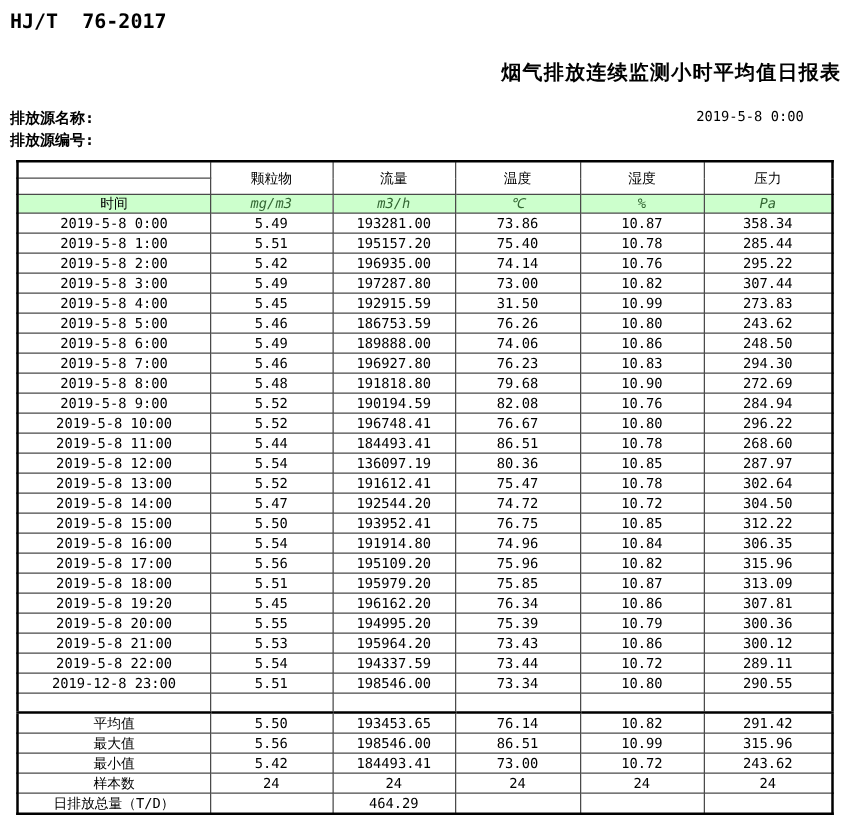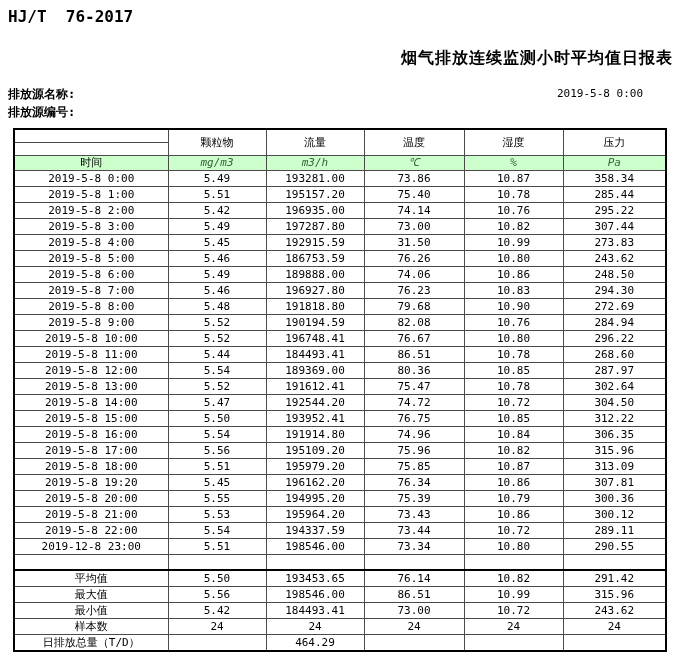--- a/index.html
+++ b/index.html
@@ -177,21 +177,21 @@
         <td>2019-5-8 11:00</td>
         <td>5.44</td>
         <td>184493.41</td>
         <td>86.51</td>
         <td>10.78</td>
         <td>268.60</td>
       </tr>
       <tr>
         <td>2019-5-8 12:00</td>
         <td>5.54</td>
-        <td>189369.00</td>
+        <td>136097.19</td>
         <td>80.36</td>
         <td>10.85</td>
         <td>287.97</td>
       </tr>
       <tr>
         <td>2019-5-8 13:00</td>
         <td>5.52</td>
         <td>191612.41</td>
         <td>75.47</td>
         <td>10.78</td>

